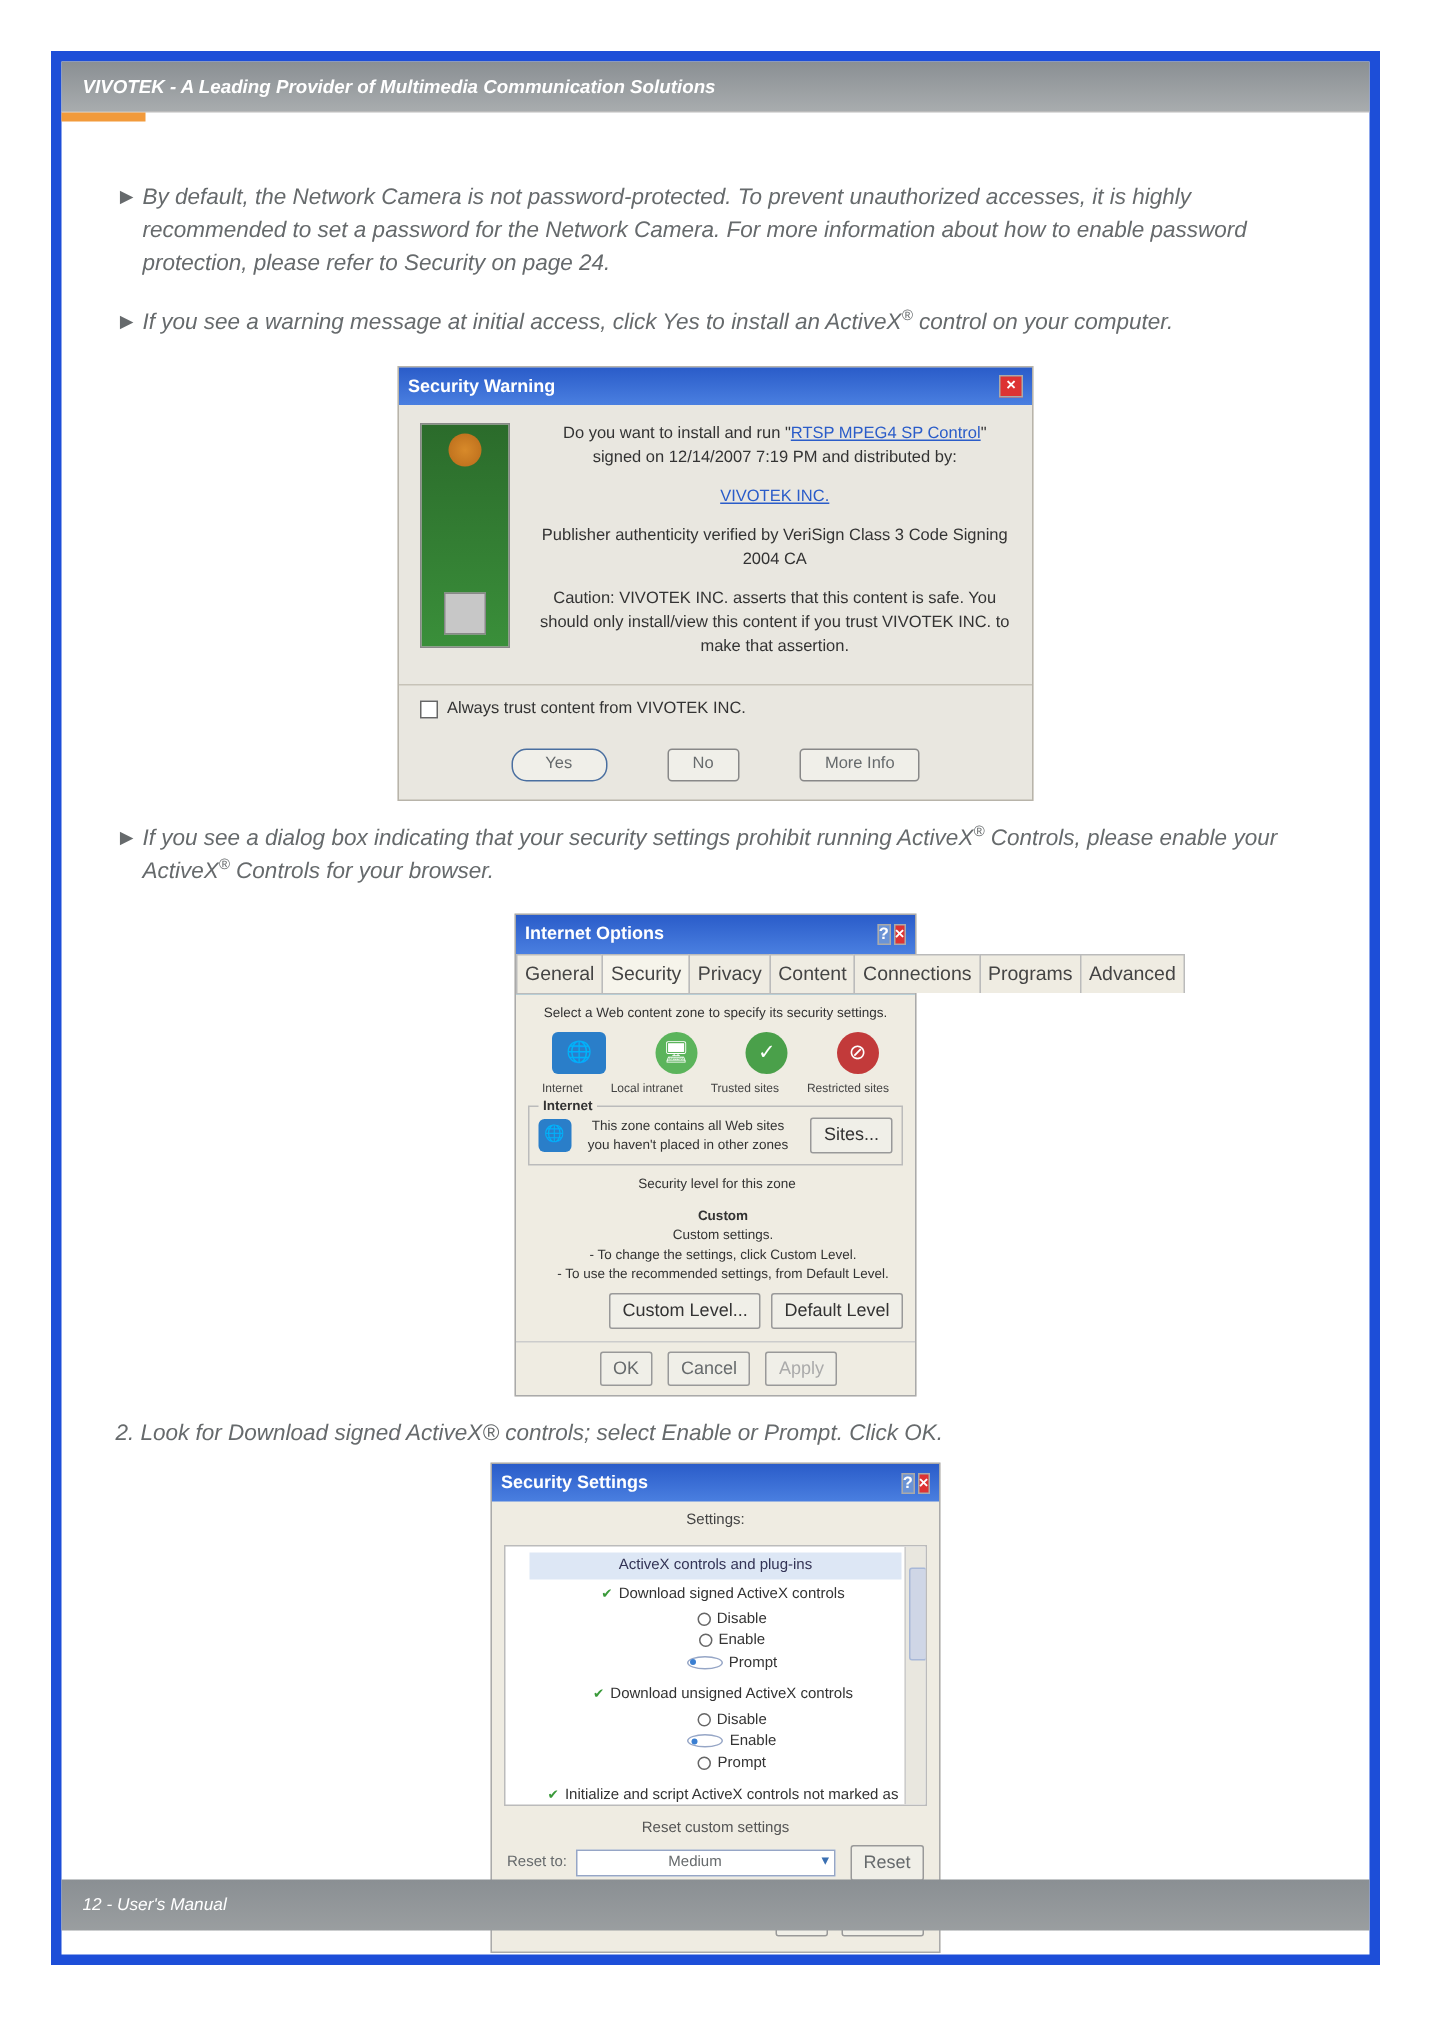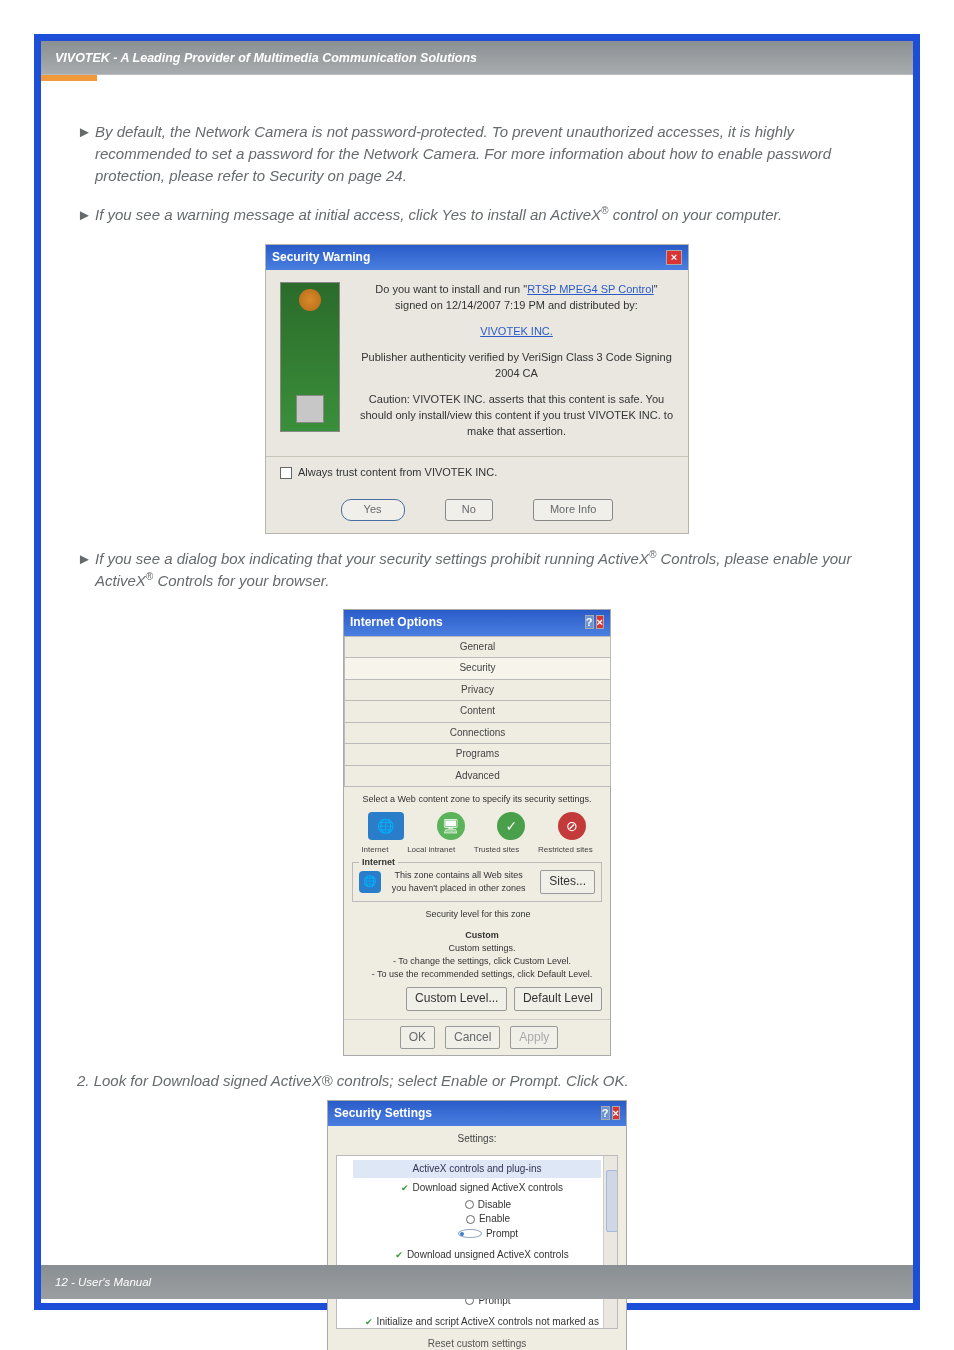--- a/index.html
+++ b/index.html
@@ -8,21 +8,21 @@
   .frame { border: 7px solid #1d4ed8; height: 100%; position: relative; background: #fff; }
   .headerbar { background: linear-gradient(#8a8f93, #a8acae); height: 34px; line-height: 34px; color: #fff; font-style: italic; font-weight: bold; font-size: 12.5px; padding-left: 14px; border-bottom: 1px solid #bbb; }
   .accent { position: absolute; left: 0; top: 34px; width: 56px; height: 6px; background: #f29a3b; }
   .content { padding: 46px 36px 0 36px; color: #666a6c; font-size: 15px; line-height: 1.45; }
   .bullet { display: flex; margin-bottom: 18px; }
   .bullet .arrow { flex: 0 0 18px; font-style: normal; color: #666a6c; font-size: 15px; }
   .bullet .txt { font-style: italic; color: #666a6c; }
   .txt .sup { font-style: italic; font-size: 10px; vertical-align: super; }
   .step { font-style: italic; margin: 14px 0 8px 0; color: #666a6c; }
   .imgwrap { text-align: center; margin: 4px 0 14px 0; }
-  .footerbar { position: absolute; left: 0; bottom: 4px; height: 34px; width: 100%; background: linear-gradient(#8a8f93, #9a9ea0); color: #fff; font-style: italic; font-size: 11.5px; line-height: 34px; padding-left: 14px; }
+  .footerbar { position: absolute; left: 0; bottom: 16px; height: 34px; width: 100%; background: linear-gradient(#8a8f93, #9a9ea0); color: #fff; font-style: italic; font-size: 11.5px; line-height: 34px; padding-left: 14px; }
 
   
   .dlg1 { width: 424px; margin: 4px auto 12px auto; background: #e9e7e0; border: 1px solid #b8b4aa; font-family: Tahoma, Arial, sans-serif; }
   .dlg1 .titlebar, .dlg2 .titlebar, .dlg3 .titlebar { background: linear-gradient(#2a5cc9, #4a7fe0); color: #fff; font-weight: bold; font-size: 12px; padding: 4px 6px; display: flex; justify-content: space-between; align-items: center; }
   .closex { background: #d33; color: #fff; width: 16px; height: 15px; line-height: 13px; text-align: center; font-size: 11px; border: 1px solid #aaa; font-weight: bold; }
   .dlg1 .body { display: flex; padding: 12px 14px 6px 14px; gap: 19px; }
   .globeicon { width: 60px; height: 150px; background: linear-gradient(#2b6b2b, #3a8f3a); border: 1px solid #888; position: relative; flex: 0 0 60px; }
   .globeicon::before { content: ""; position: absolute; top: 6px; left: 50%; transform: translateX(-50%); width: 22px; height: 22px; background: radial-gradient(circle, #d88a2a, #b86a1a); border-radius: 50%; }
   .globeicon::after { content: ""; position: absolute; bottom: 8px; left: 50%; transform: translateX(-50%); width: 26px; height: 26px; background: #c7c7c7; border: 1px solid #888; }
   .dlg1 .right { flex: 1; font-size: 11px; color: #333; }
@@ -31,21 +31,21 @@
   .dlg1 .right .blk { margin-top: 10px; }
   .dlg1 .sep { border-top: 1px solid #c7c3b8; margin-top: 10px; }
   .dlg1 .always { padding: 8px 14px; font-size: 11px; color: #333; display: flex; gap: 6px; align-items: center; }
   .chk { width: 12px; height: 12px; border: 1px solid #666; background: #fff; display: inline-block; }
   .dlg1 .btns { padding: 8px 14px 12px 14px; text-align: center; }
   .winbtn { display: inline-block; border: 1px solid #888; border-radius: 3px; padding: 2px 16px; font-size: 11px; background: #f0efe9; margin: 0 18px; }
   .ringbtn { border: 1px solid #4a6fa0; border-radius: 10px; padding: 2px 22px; }
 
   
   .dlg2 { width: 268px; margin: 6px auto 8px auto; background: #efece2; border: 1px solid #aaa; font-family: Tahoma, Arial, sans-serif; position: relative; }
-  .dlg2 .tabsrow { display: flex; background: #7dd3fc; border-bottom: 1px solid #bbb; font-size: 10px; flex-direction: column; }
+  .dlg2 .tabsrow { display: flex; background: #7dd3fc; border-bottom: 1px solid #bbb; font-size: 13px; }
   .dlg2 .tab { padding: 3px 5px; border: 1px solid #bbb; border-bottom: none; background: #efece2; margin-right: -1px; color: #444; }
   .dlg2 .tab.active { background: #f6f4eb; font-weight: normal; }
   .dlg2 .inner { padding: 6px 8px 8px 8px; font-size: 9px; color: #333; }
   .zonerow { display: flex; justify-content: space-around; align-items: center; margin: 6px 0 4px 0; }
   .zoneicon { width: 28px; height: 28px; border-radius: 50%; display: flex; align-items: center; justify-content: center; color: #fff; font-size: 14px; }
   .zi1 { background: #2a7ec9; border-radius: 4px; width: 36px; }
   .zi2 { background: #5bb45b; }
   .zi3 { background: #4aa04a; }
   .zi4 { background: #c23a3a; }
   .zonelbls { display: flex; justify-content: space-around; font-size: 8px; color: #444; margin-bottom: 6px; }
@@ -167,21 +167,21 @@
                 <span class="zoneicon zi1" style="width:22px;height:22px;font-size:11px">🌐</span>
                 <span style="flex:1">This zone contains all Web sites you haven't placed in other zones</span>
                 <span class="sbtn">Sites...</span>
               </div>
             </div>
             <div style="margin-top:6px;padding-left:2px">Security level for this zone</div>
             <div class="grpbox" style="border:none;padding:4px 6px 0 16px">
               <div style="font-weight:bold">Custom</div>
               <div>Custom settings.</div>
               <div>- To change the settings, click Custom Level.</div>
-              <div>- To use the recommended settings, click Default Level.</div>
+              <div>- To use the recommended settings, from Default Level.</div>
             </div>
             <div class="btns2">
               <span class="sbtn">Custom Level...</span>
               <span class="sbtn">Default Level</span>
             </div>
           </div>
           <div class="bottombtns">
             <span class="sbtn">OK</span>
             <span class="sbtn">Cancel</span>
             <span class="sbtn" style="color:#aaa">Apply</span>

